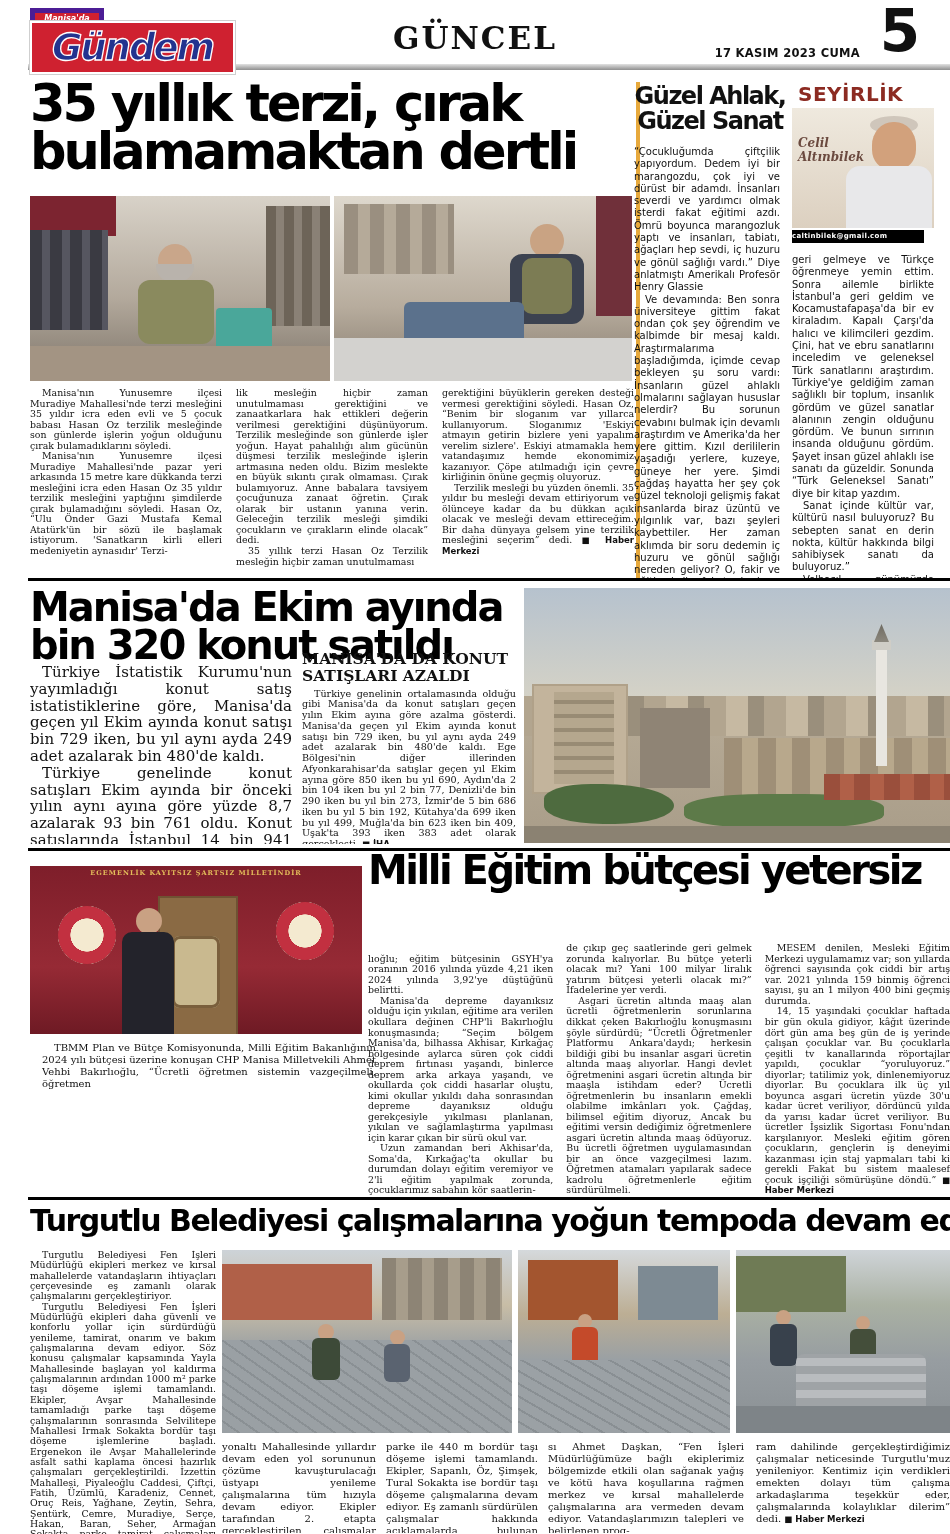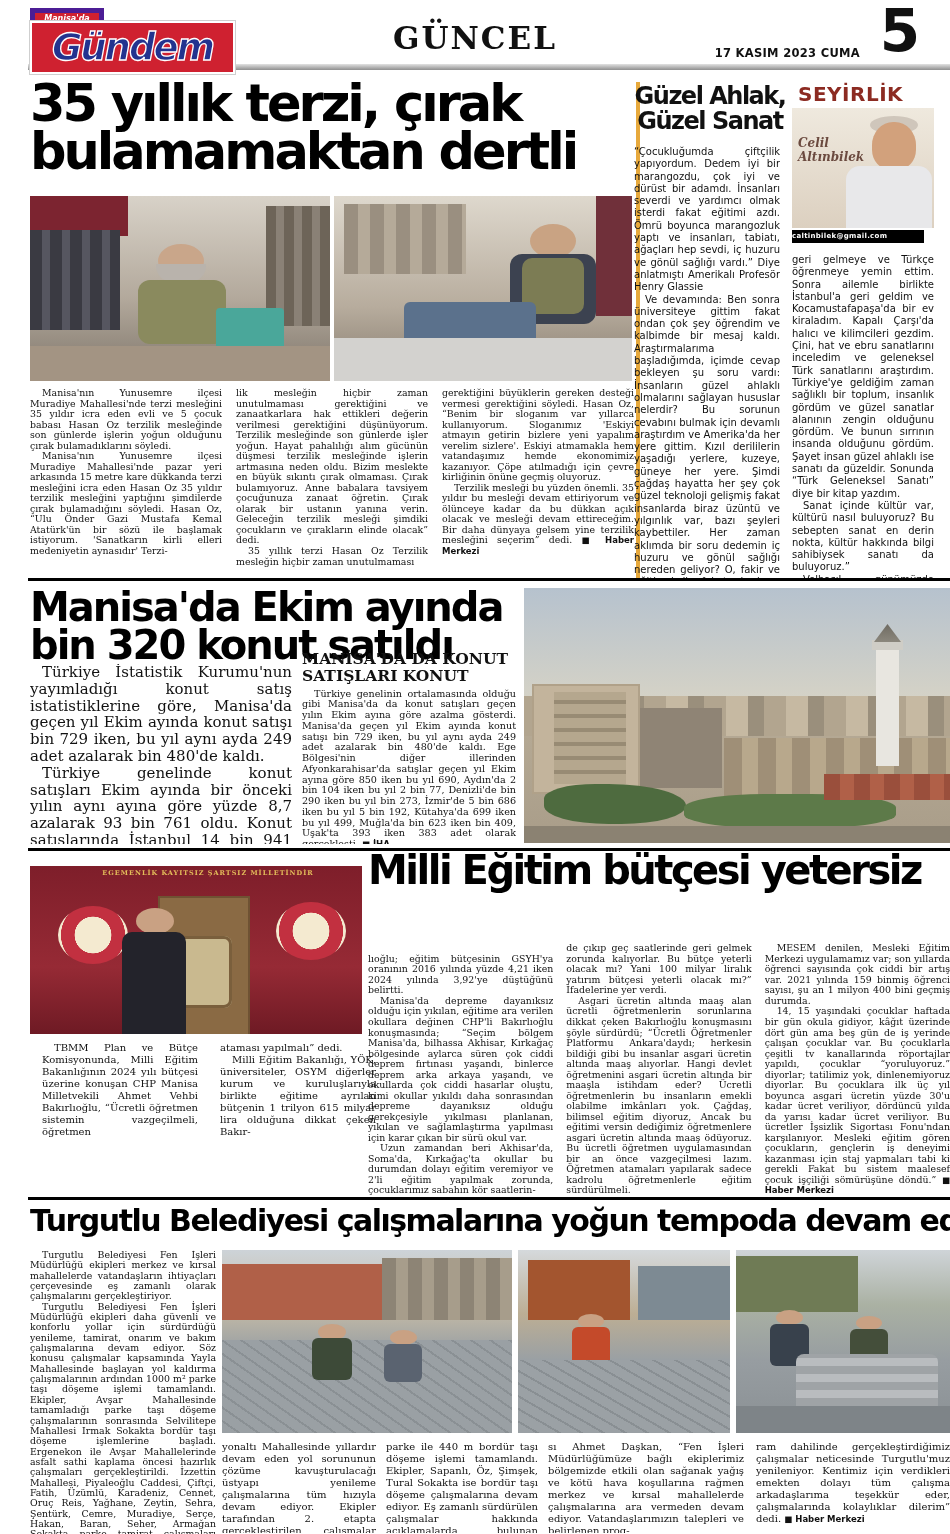--- a/index.html
+++ b/index.html
@@ -44,21 +44,21 @@
   .sey-head{position:absolute;right:18px;top:14px;width:44px;height:48px;border-radius:48% 48% 42% 42%;background:#d2a17c;}
   .sey-hair{position:absolute;right:16px;top:8px;width:48px;height:18px;border-radius:50%;background:#cfc6bb;}
   .sey-shirt{position:absolute;right:2px;top:58px;width:86px;height:62px;border-radius:14px 14px 0 0;background:#e8e8ea;}
   .sey-mail{position:absolute;left:158px;top:148px;width:132px;height:13px;background:#000000;color:#fff;
             font:bold 7px/13px "DejaVu Sans",sans-serif;text-align:left;letter-spacing:.3px;}
   .sey-col{position:absolute;font:10px/1.23 "DejaVu Sans","Liberation Sans",sans-serif;text-align:justify;overflow:hidden;}
   .sey-col p{margin:0;text-indent:11px;}
   .sey-col p.cont{text-indent:0;}
   
   .ph{position:absolute;overflow:hidden;background:#b9b0a4;}
-  .ph *{position:absolute;padding-left:12px;}
+  .ph *{position:absolute;}
   
   .subhead{font:bold 15.5px/1.12 "DejaVu Serif",serif;margin:0 0 4px 0;}
   
   .cap{font:10px/1.2 "DejaVu Serif",serif;text-align:justify;overflow:hidden;}
   .cap p{margin:0;text-indent:12px;}
   .cap p.cont{text-indent:0;}
   .banner-txt{position:absolute;left:0;top:3px;width:100%;text-align:center;
               font:bold 6.5px "DejaVu Serif",serif;color:#e3bd5a;letter-spacing:1px;}
 </style>
 </head>
@@ -151,21 +151,21 @@
     <div>Manisa'da Ekim ayında</div>
     <div>bin 320 konut satıldı</div>
   </div>
   <div class="abs scol" style="left:30px;top:664px;width:262px;height:180px;font-size:15px;">
     <p>Türkiye İstatistik Kurumu'nun yayımladığı konut satış istatistiklerine göre, Manisa'da geçen yıl Ekim ayında konut satışı bin 729 iken, bu yıl aynı ayda 249 adet azalarak bin 480'de kaldı.</p>
     <p>Türkiye genelinde konut satışları Ekim ayında bir önceki yılın aynı ayına göre yüzde 8,7 azalarak 93 bin 761 oldu. Konut satışlarında İstanbul 14 bin 941 konut satışı ve yüzde 15,9 ile en yüksek paya sahip oldu. Satış sayılarına göre İstanbul'u 7 bin 394 konut satışı ve yüzde 7,9 pay ile Ankara, 5 bin 192 konut satışı ve yüzde 5,5 pay ile İzmir izledi. Konut satış sayısının en az olduğu iller sırasıyla 40 konut ile Hakkari, 43 konut ile Ardahan ve 80 konut ile Bayburt oldu.</p>
   </div>
   <div class="abs" style="left:302px;top:650px;width:214px;height:194px;overflow:hidden;">
     <div class="subhead">
       <div>MANİSA'DA DA KONUT</div>
-      <div>SATIŞLARI KONUT</div>
+      <div>SATIŞLARI AZALDI</div>
     </div>
     <div class="scol" style="font-size:9.6px;">
       <p><span>Türkiye genelinin ortalamasında olduğu gibi Manisa'da da konut satışları geçen yılın Ekim ayına göre azalma gösterdi. Manisa'da geçen yıl Ekim ayında konut satışı bin 729 iken, bu yıl aynı ayda 249 adet azalarak bin 480'de kaldı. Ege Bölgesi'nin diğer illerinden Afyonkarahisar'da satışlar geçen yıl Ekim ayına göre 850 iken bu yıl 690, Aydın'da 2 bin 104 iken bu yıl 2 bin 77, Denizli'de bin 290 iken bu yıl bin 273, İzmir'de 5 bin 686 iken bu yıl 5 bin 192, Kütahya'da 699 iken bu yıl 499, Muğla'da bin 623 iken bin 409, Uşak'ta 393 iken 383 adet olarak gerçekleşti. </span><span class="tag">■ İHA</span></p>
     </div>
   </div>
 
   <div class="ph" style="left:524px;top:588px;width:426px;height:255px;background:linear-gradient(180deg,#b6c2ce 0%,#d6d3c6 45%,#b7ab96 46%,#a99d89 100%);">
     <div style="left:0;top:108px;width:426px;height:40px;background:repeating-linear-gradient(90deg,#b2a58f 0 22px,#c6b9a2 22px 44px,#9a8f7c 44px 60px);"></div>
     <div style="left:8px;top:96px;width:96px;height:110px;background:#c3b49c;box-shadow:inset 0 0 0 2px #b0a189;"></div>
     <div style="left:116px;top:120px;width:70px;height:80px;background:#8f8475;"></div>
@@ -191,24 +191,20 @@
     <div style="left:128px;top:30px;width:76px;height:138px;background:#8a6a44;border:2px solid #6f5233;"></div>
     <div style="left:142px;top:70px;width:48px;height:72px;border-radius:8px;background:#c9b98f;box-shadow:inset 0 0 0 3px #7a5f3c;"></div>
     <div style="left:106px;top:42px;width:26px;height:26px;border-radius:50%;background:#c9a183;"></div>
     <div style="left:92px;top:66px;width:52px;height:102px;border-radius:10px 10px 0 0;background:#23232b;"></div>
   </div>
 
   <div class="abs flexrow" style="left:30px;top:1042px;width:334px;height:150px;gap:22px;margin-left:12px;">
     <div class="cap">
       <p>TBMM Plan ve Bütçe Komisyonunda, Milli Eğitim Bakanlığının 2024 yılı bütçesi üzerine konuşan CHP Manisa Milletvekili Ahmet Vehbi Bakırlıoğlu, “Ücretli öğretmen sistemin vazgeçilmeli, öğretmen</p>
     </div>
-    <div class="cap">
-      <p class="cont">ataması yapılmalı” dedi.</p>
-      <p>Milli Eğitim Bakanlığı, YÖK, üniversiteler, OSYM diğerler kurum ve kuruluşlarıyla birlikte eğitime ayrılan bütçenin 1 trilyon 615 milyar lira olduğuna dikkat çeken Bakır-</p>
-    </div>
   </div>
 
   <div class="abs flexrow" style="left:368px;top:900px;width:582px;height:296px;gap:13px;align-items:flex-end;">
     <div class="scol">
       <p class="cont">lıoğlu; eğitim bütçesinin GSYH'ya oranının 2016 yılında yüzde 4,21 iken 2024 yılında 3,92'ye düştüğünü belirtti.</p>
       <p>Manisa'da depreme dayanıksız olduğu için yıkılan, eğitime ara verilen okullara değinen CHP'li Bakırlıoğlu konuşmasında; “Seçim bölgem Manisa'da, bilhassa Akhisar, Kırkağaç bölgesinde aylarca süren çok ciddi deprem fırtınası yaşandı, binlerce deprem arka arkaya yaşandı, ve okullarda çok ciddi hasarlar oluştu, kimi okullar yıkıldı daha sonrasından depreme dayanıksız olduğu gerekçesiyle yıkılması planlanan, yıkılan ve sağlamlaştırma yapılması için karar çıkan bir sürü okul var.</p>
       <p>Uzun zamandan beri Akhisar'da, Soma'da, Kırkağaç'ta okullar bu durumdan dolayı eğitim veremiyor ve 2'li eğitim yapılmak zorunda, çocuklarımız sabahın kör saatlerin-</p>
     </div>
     <div class="scol">
       <p class="cont">de çıkıp geç saatlerinde geri gelmek zorunda kalıyorlar. Bu bütçe yeterli olacak mı? Yani 100 milyar liralık yatırım bütçesi yeterli olacak mı?” İfadelerine yer verdi.</p>

